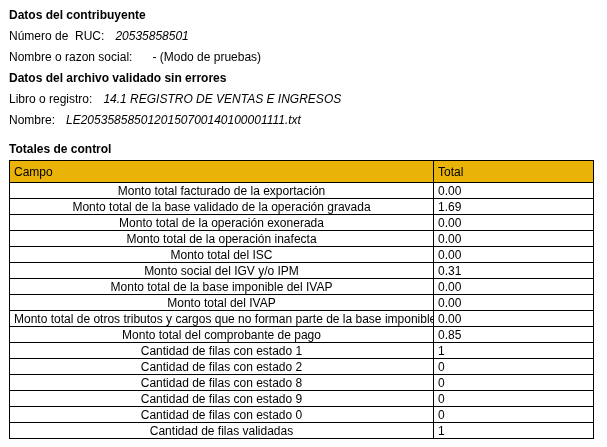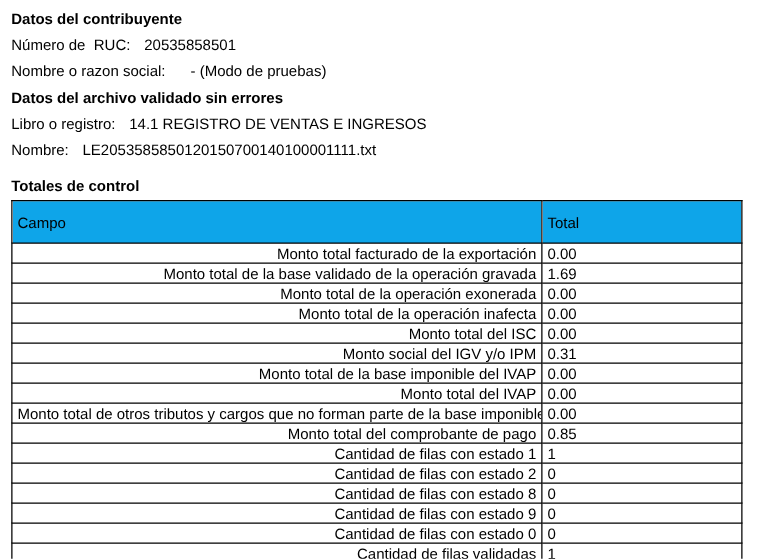--- a/index.html
+++ b/index.html
@@ -9,45 +9,45 @@
     font-family: "Liberation Sans", sans-serif;
     font-size: 12px;
     color: #000000;
     overflow: hidden;
   }
   .page { padding: 9px 24px 0 9px; }
   .line { line-height: 13px; margin-bottom: 8px; white-space: pre; }
   .bold { font-weight: bold; }
   .label { white-space: pre; }
   .value { white-space: pre; }
-  .gap-md { margin-left: 11px; }
+  .gap-md { margin-left: 11px; font-style: italic; }
   .gap-sm { margin-left: 20px; }
   .table-title { margin-top: 16px; margin-bottom: 4px; }
   table.totals {
     border-collapse: collapse;
     width: 584px;
     table-layout: fixed;
     font-size: 12px;
   }
   table.totals th, table.totals td {
     border: 1px solid #000000;
     line-height: 12px;
     padding: 2px 4px 1px 4px;
     height: 16px;
     overflow: hidden;
     white-space: nowrap;
   }
   table.totals th {
-    background: #0ea5e9;
+    background: #eab308;
     font-weight: normal;
-    height: 34px;
+    height: 22px;
   }
   th.col-campo { text-align: left; width: 424px; }
   th.col-total { text-align: left; width: 160px; }
-  td.cell-campo { text-align: right; }
+  td.cell-campo { text-align: center; }
   td.cell-total { text-align: left; }
 </style>
 </head>
 <body>
 
 <div class="page">
 
   <div class="line bold">Datos del contribuyente</div>
 
   <div class="line"><span class="label">Número de  RUC:</span><span class="value gap-md">20535858501</span></div>

